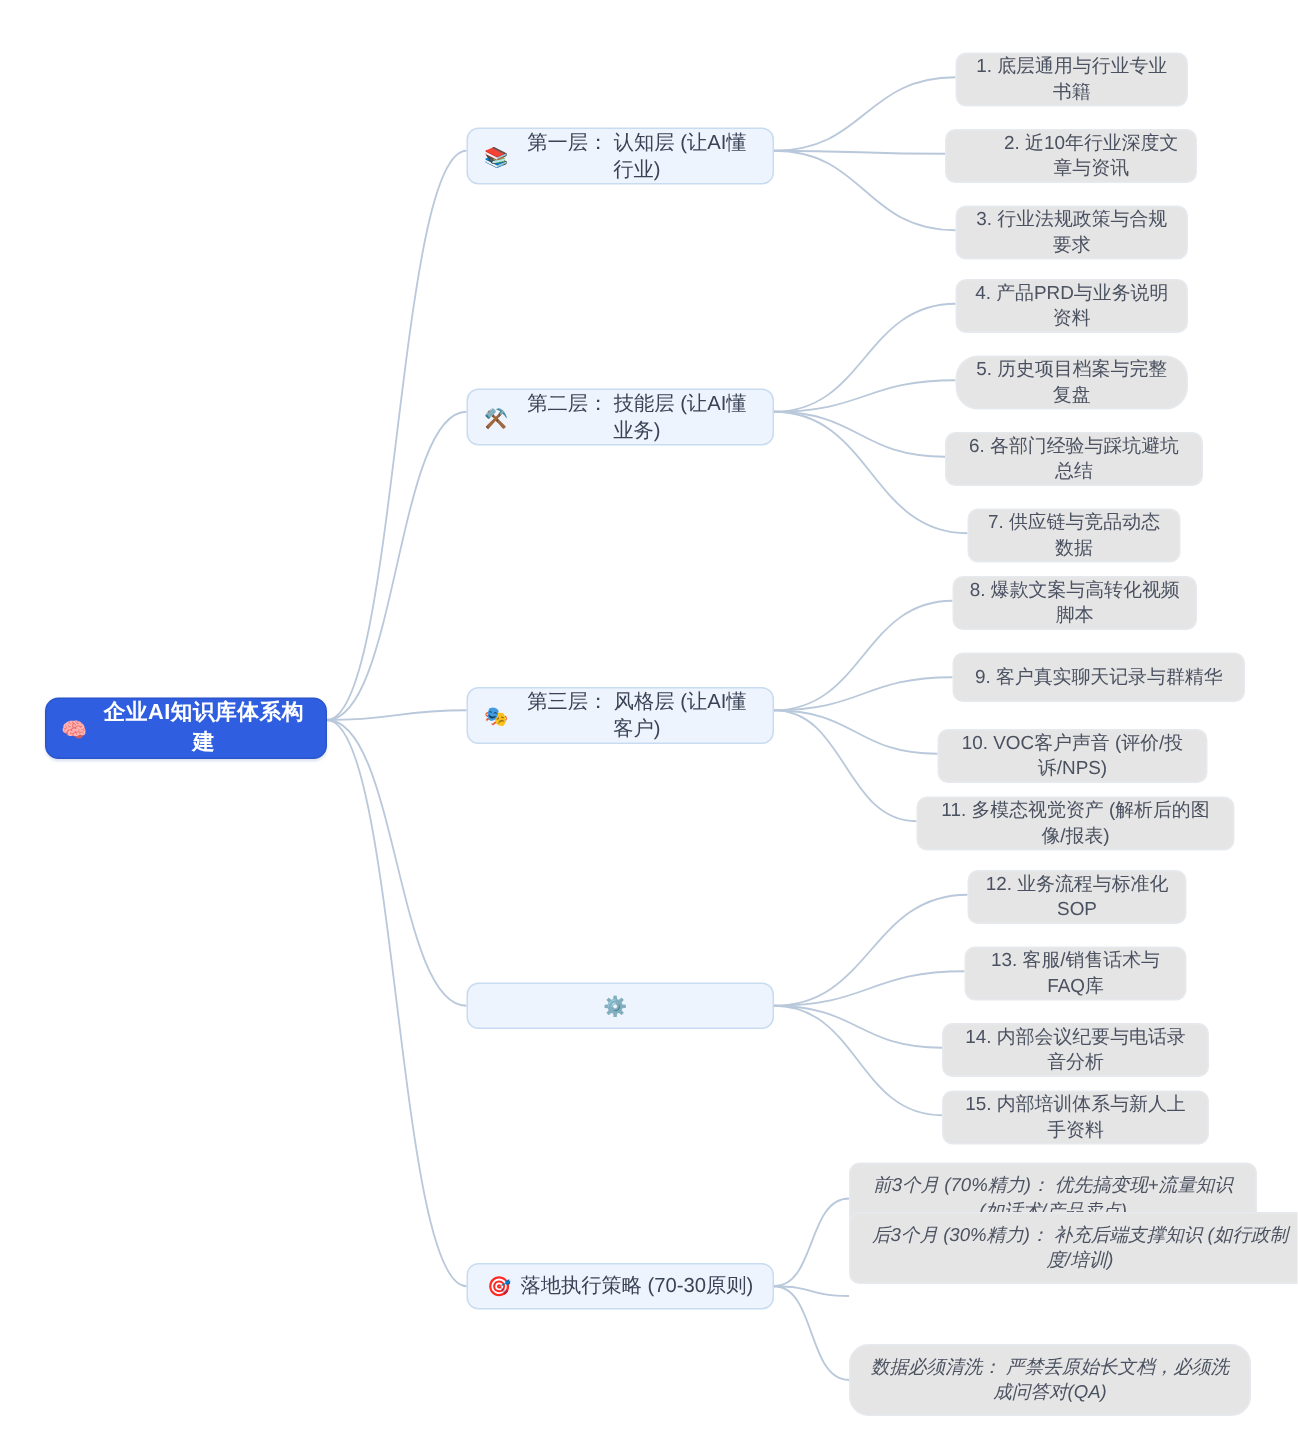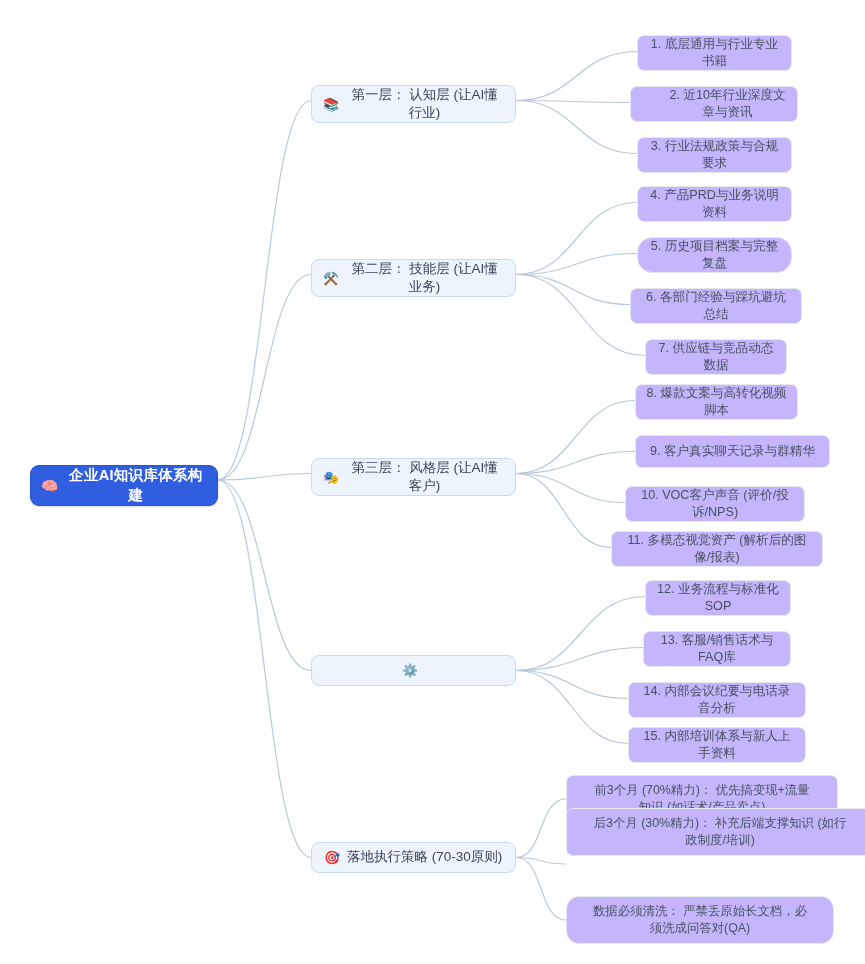--- a/index.html
+++ b/index.html
@@ -59,30 +59,31 @@
     color: #3a4356;
     font-size: 13.5px;
     padding: 0 11px;
   }
   .node-branch .emoji {
     font-size: 13px;
     margin-right: 6px;
     line-height: 1;
   }
   .node-leaf {
-    background: #c4b5fd;
+    background: #e5e5e5;
     border: 1px solid #e6e9ee;
     border-radius: 7px;
     color: #4a5160;
     font-size: 12.6px;
     padding: 0 10px;
   }
   .node-leaf.multi {
     font-size: 12.4px;
-    padding: 0 24px;
+    padding: 0 12px;
+    font-style: italic;
   }
   .label {
     display: block;
     white-space: pre-wrap;
   }
   .row {
     display: flex;
     align-items: center;
     justify-content: center;
   }

